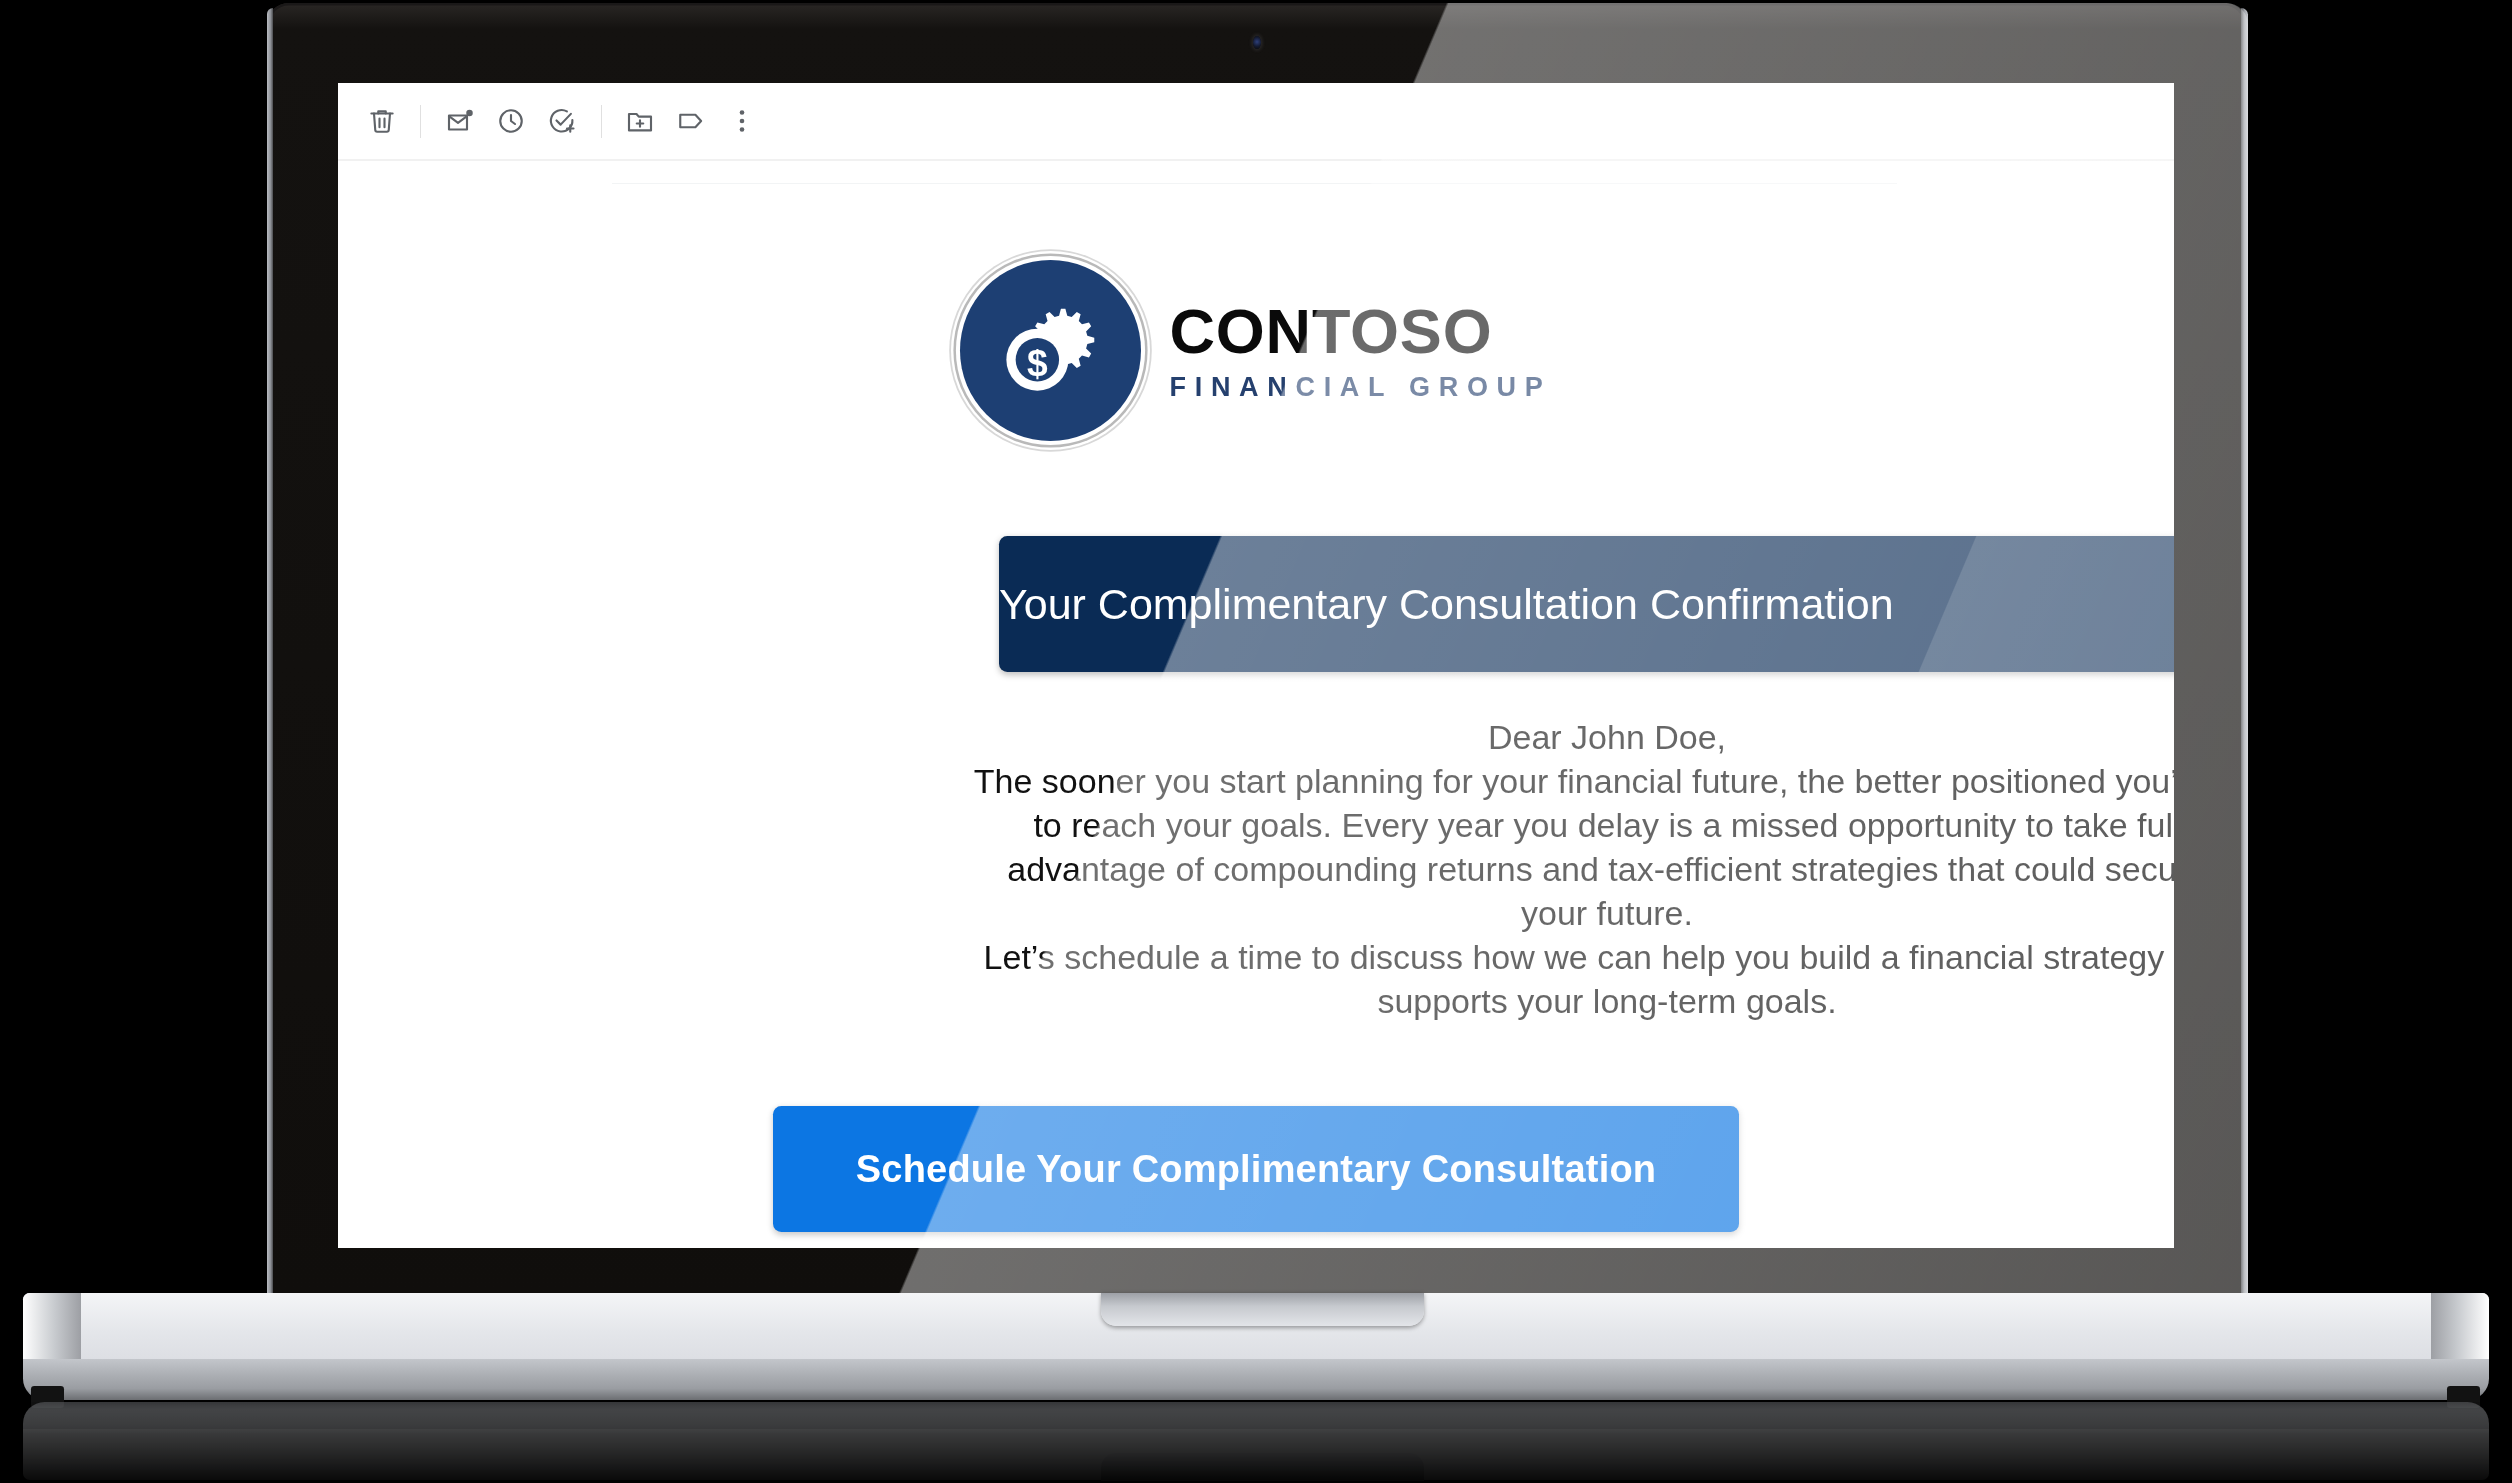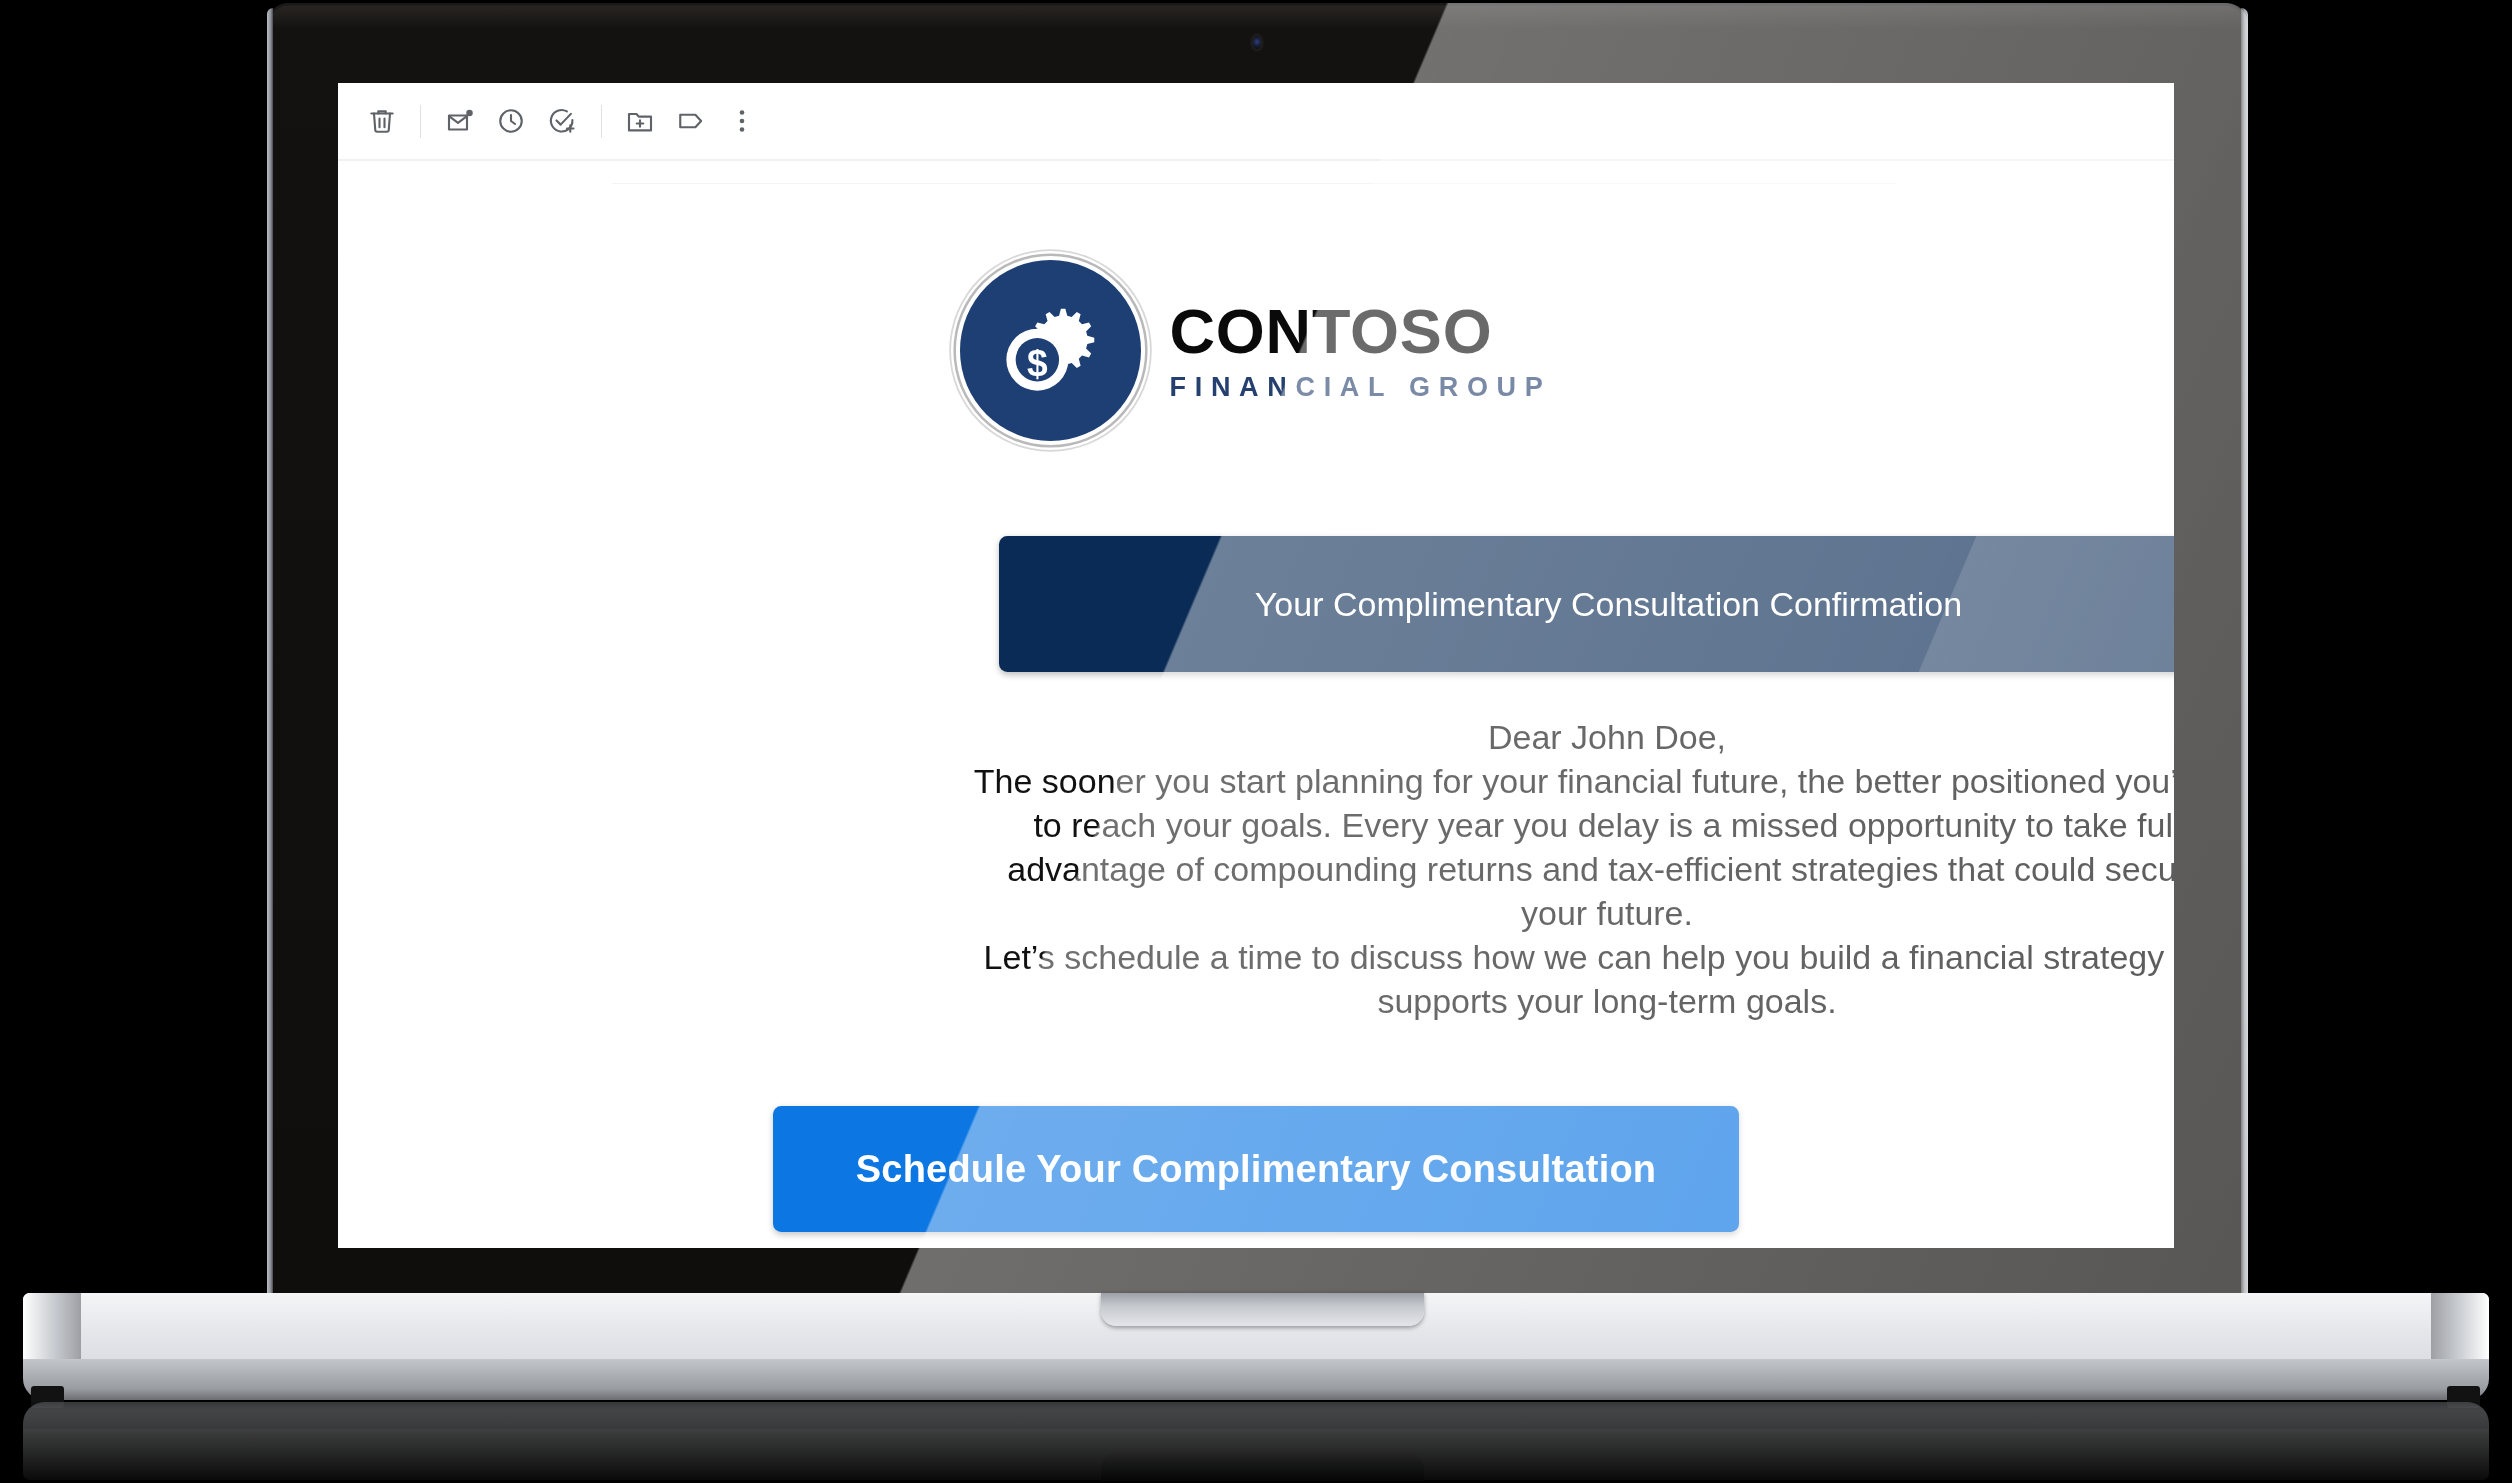--- a/index.html
+++ b/index.html
@@ -265,23 +265,22 @@
   #banner-glare {
     position: absolute;
     left: 0; top: 0; width: 1219px; height: 136px;
     background: linear-gradient(113deg, rgba(255,255,255,0) 0%, rgba(255,255,255,0) 76.5%, rgba(255,255,255,0.14) 76.6%, rgba(255,255,255,0.12) 100%);
     pointer-events: none;
   }
   #banner-title {
     position: relative;
     z-index: 1;
     color: #ffffff;
-    font-size: 34px;
+    font-size: 43px;
     font-weight: 400;
-    text-align: center;
     line-height: 136px;
     white-space: nowrap;
   }
 
   
   #email-paragraph {
     position: absolute;
     left: 635px; top: 554px;
     width: 1268px;
     text-align: center;

